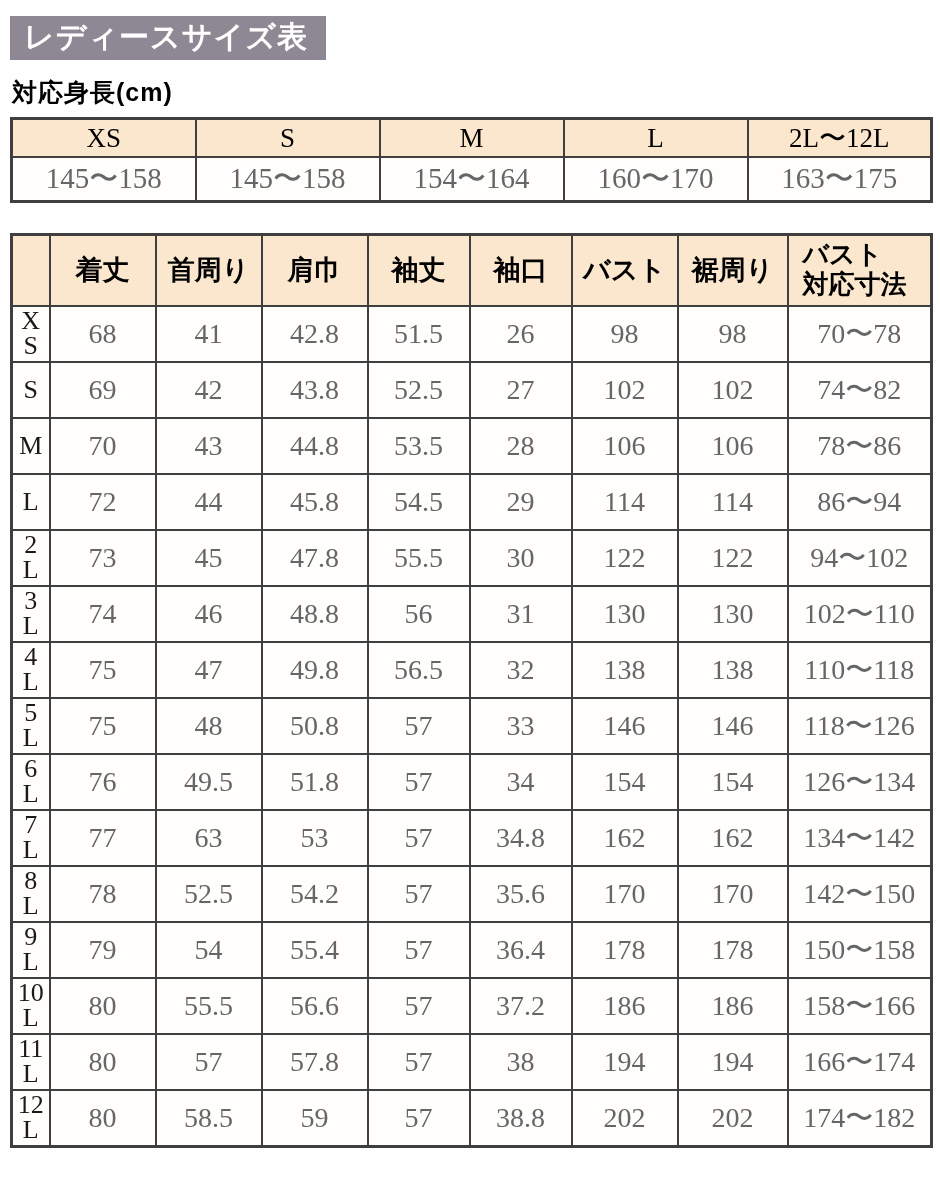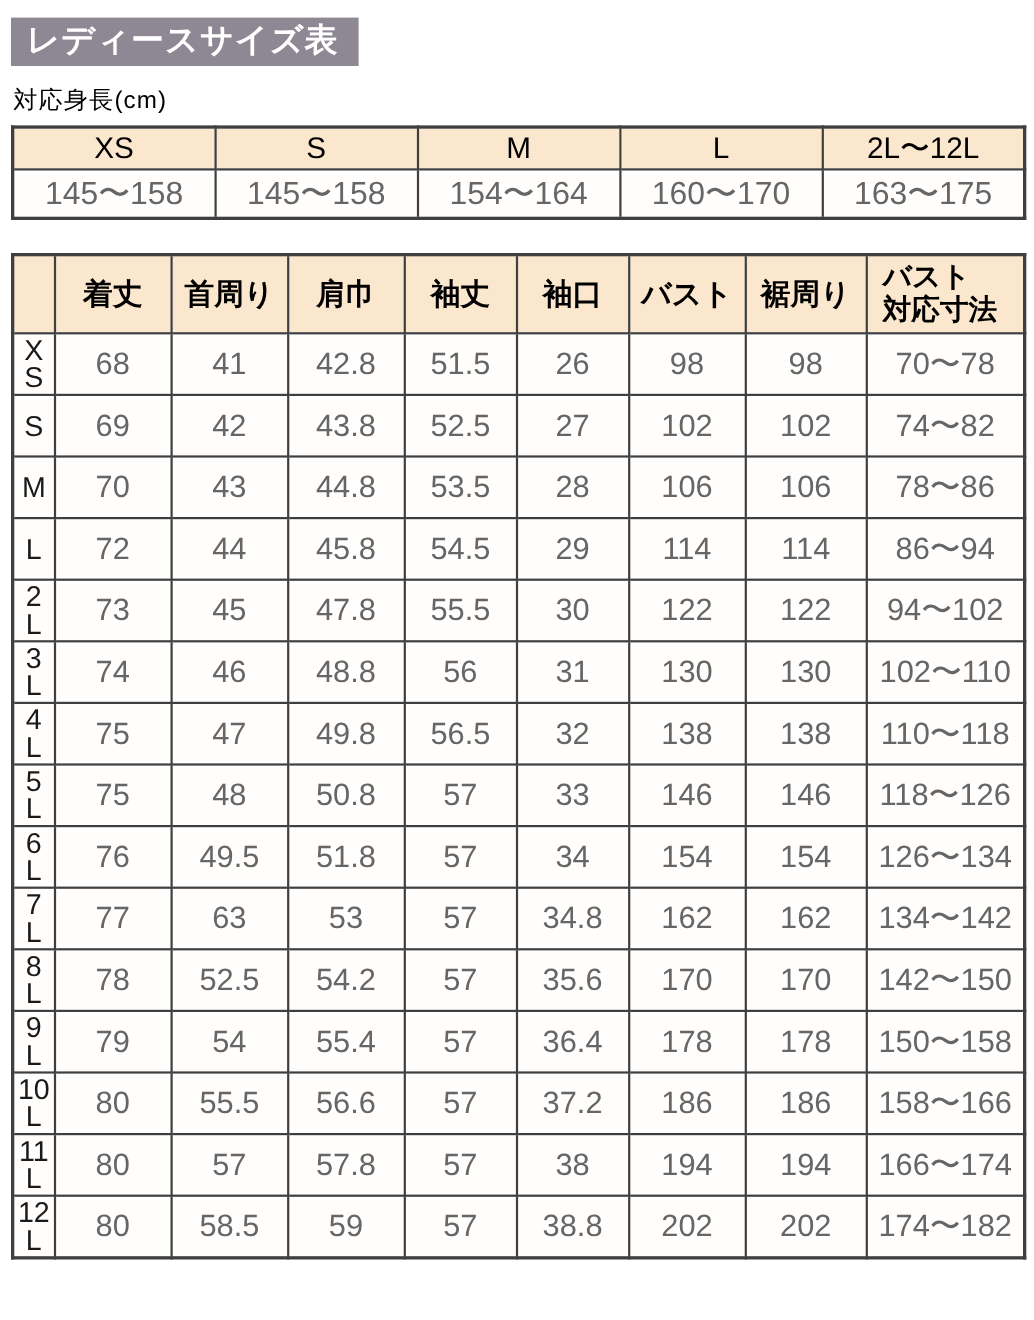--- a/index.html
+++ b/index.html
@@ -22,32 +22,33 @@
     display: inline-block;
     background: var(--title-bg);
     color: #ffffff;
     font-size: 30px;
     font-weight: bold;
     line-height: 1.1;
     padding: 4px 18px 7px 14px;
     letter-spacing: 1px;
   }
   .subtitle {
-    font-size: 22px;
-    font-weight: normal;
+    font-size: 25px;
+    font-weight: bold;
     color: var(--header-text);
     margin: 16px 0 8px 2px;
     letter-spacing: 1px;
   }
 
   table {
     border-collapse: collapse;
     width: 920px;
     table-layout: fixed;
     border: 3px solid var(--border);
+    font-family: Liberation Serif, serif;
   }
   th, td {
     border: 2px solid var(--border);
     text-align: center;
     vertical-align: middle;
     padding: 0;
     overflow: hidden;
   }
 
   

